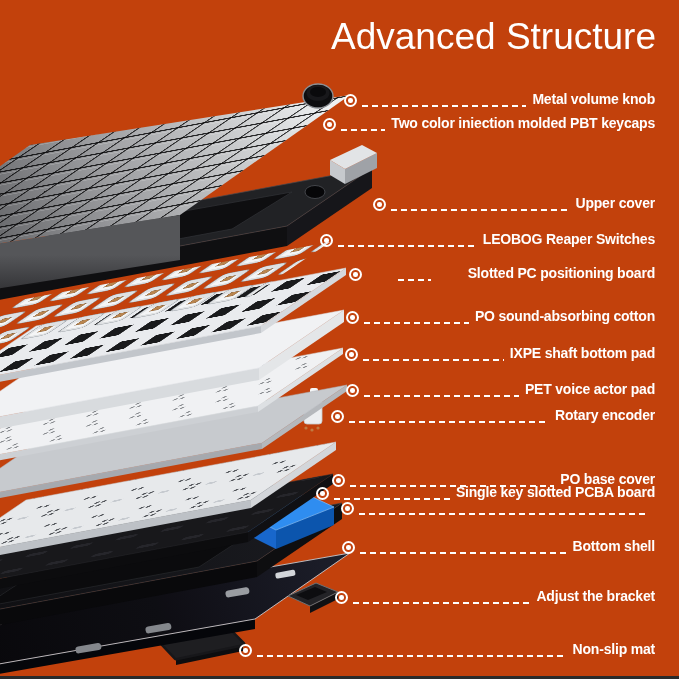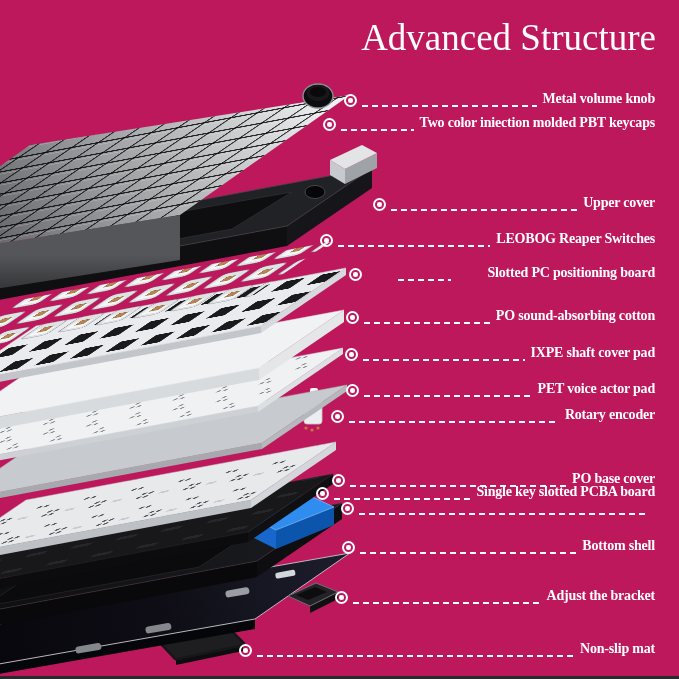--- a/index.html
+++ b/index.html
@@ -1,19 +1,19 @@
 <!DOCTYPE html>
 <html><head>
 <meta charset="utf-8">
 <style>
   html,body{margin:0;padding:0;background:#000;}
   .stage{
     position:relative;width:679px;height:679px;overflow:hidden;
-    background:#be185d;
-    font-family:Liberation Serif, serif;
+    background:#c2410c;
+    font-family:Liberation Sans, sans-serif;
   }
   .stage svg{position:absolute;left:0;top:0;}
   .page-title{
     position:absolute;top:16px;right:23px;
     color:#fff;font-size:37px;font-weight:400;letter-spacing:0;
     white-space:nowrap;
   }
   .callout{
     position:absolute;right:24px;height:18px;
     display:flex;align-items:flex-end;
@@ -262,21 +262,21 @@
         </span>
     <span class="dash-line"></span>
     <span class="callout-label">PO sound-absorbing cotton</span>
   </div>
 
   <div class="callout" style="left: 345px; top: 343px;">
     <span class="marker">
           <span class="dot"></span>
         </span>
     <span class="dash-line"></span>
-    <span class="callout-label">IXPE shaft cover pad</span>
+    <span class="callout-label">IXPE shaft bottom pad</span>
   </div>
 
   <div class="callout" style="left: 346px; top: 379px;">
     <span class="marker">
           <span class="dot"></span>
         </span>
     <span class="dash-line"></span>
     <span class="callout-label">PET voice actor pad</span>
   </div>
 

